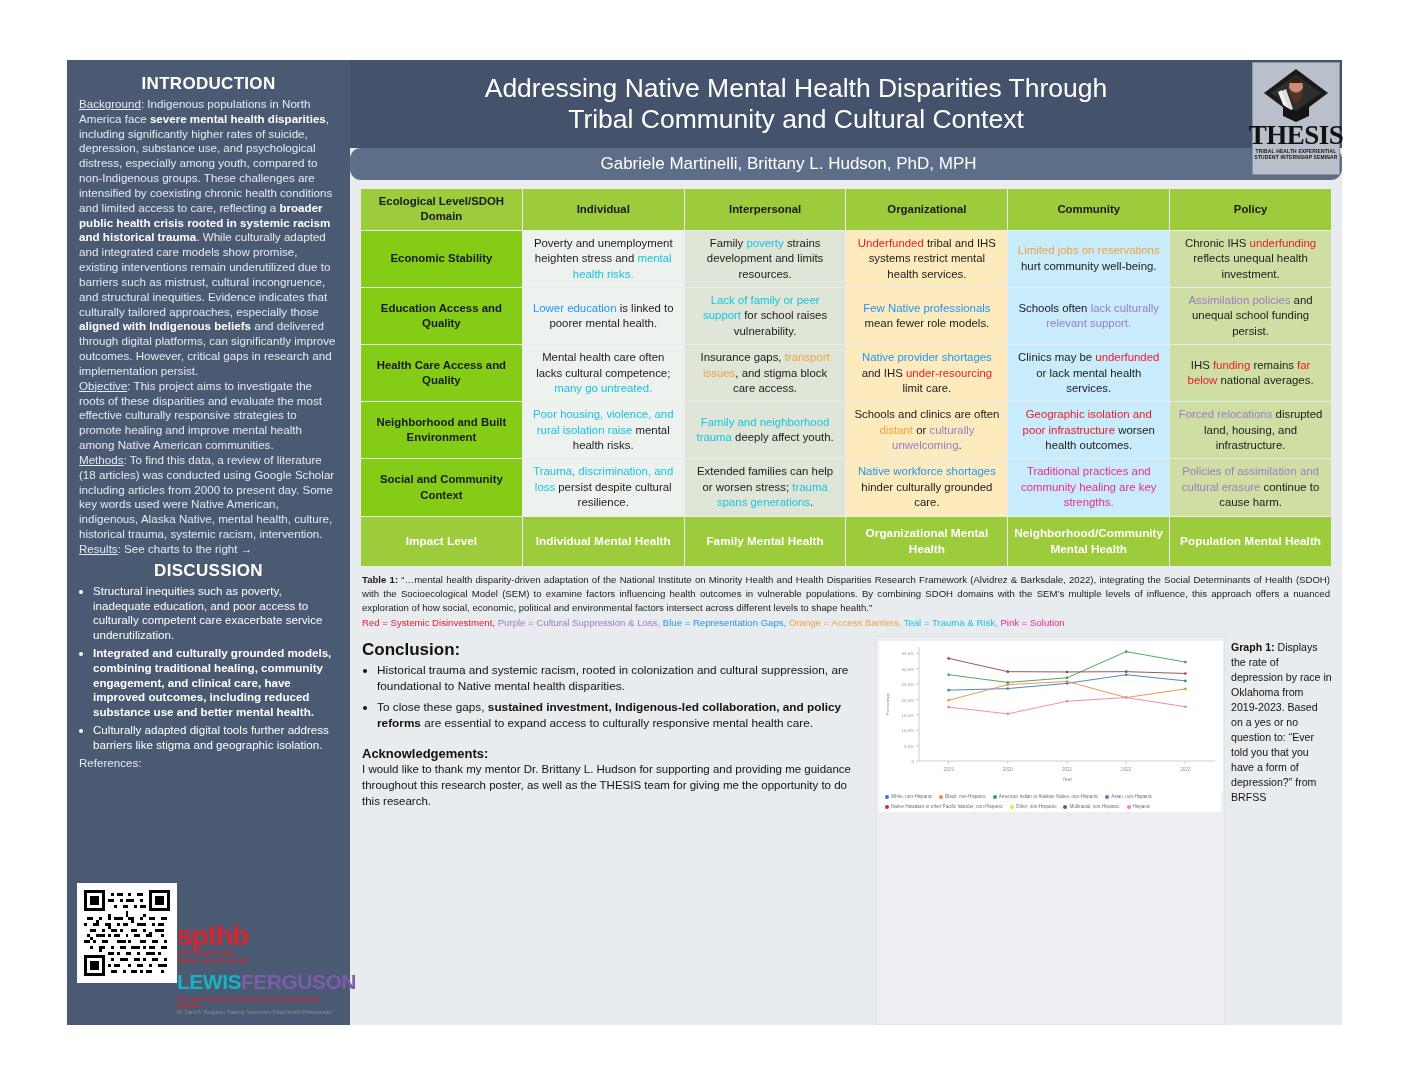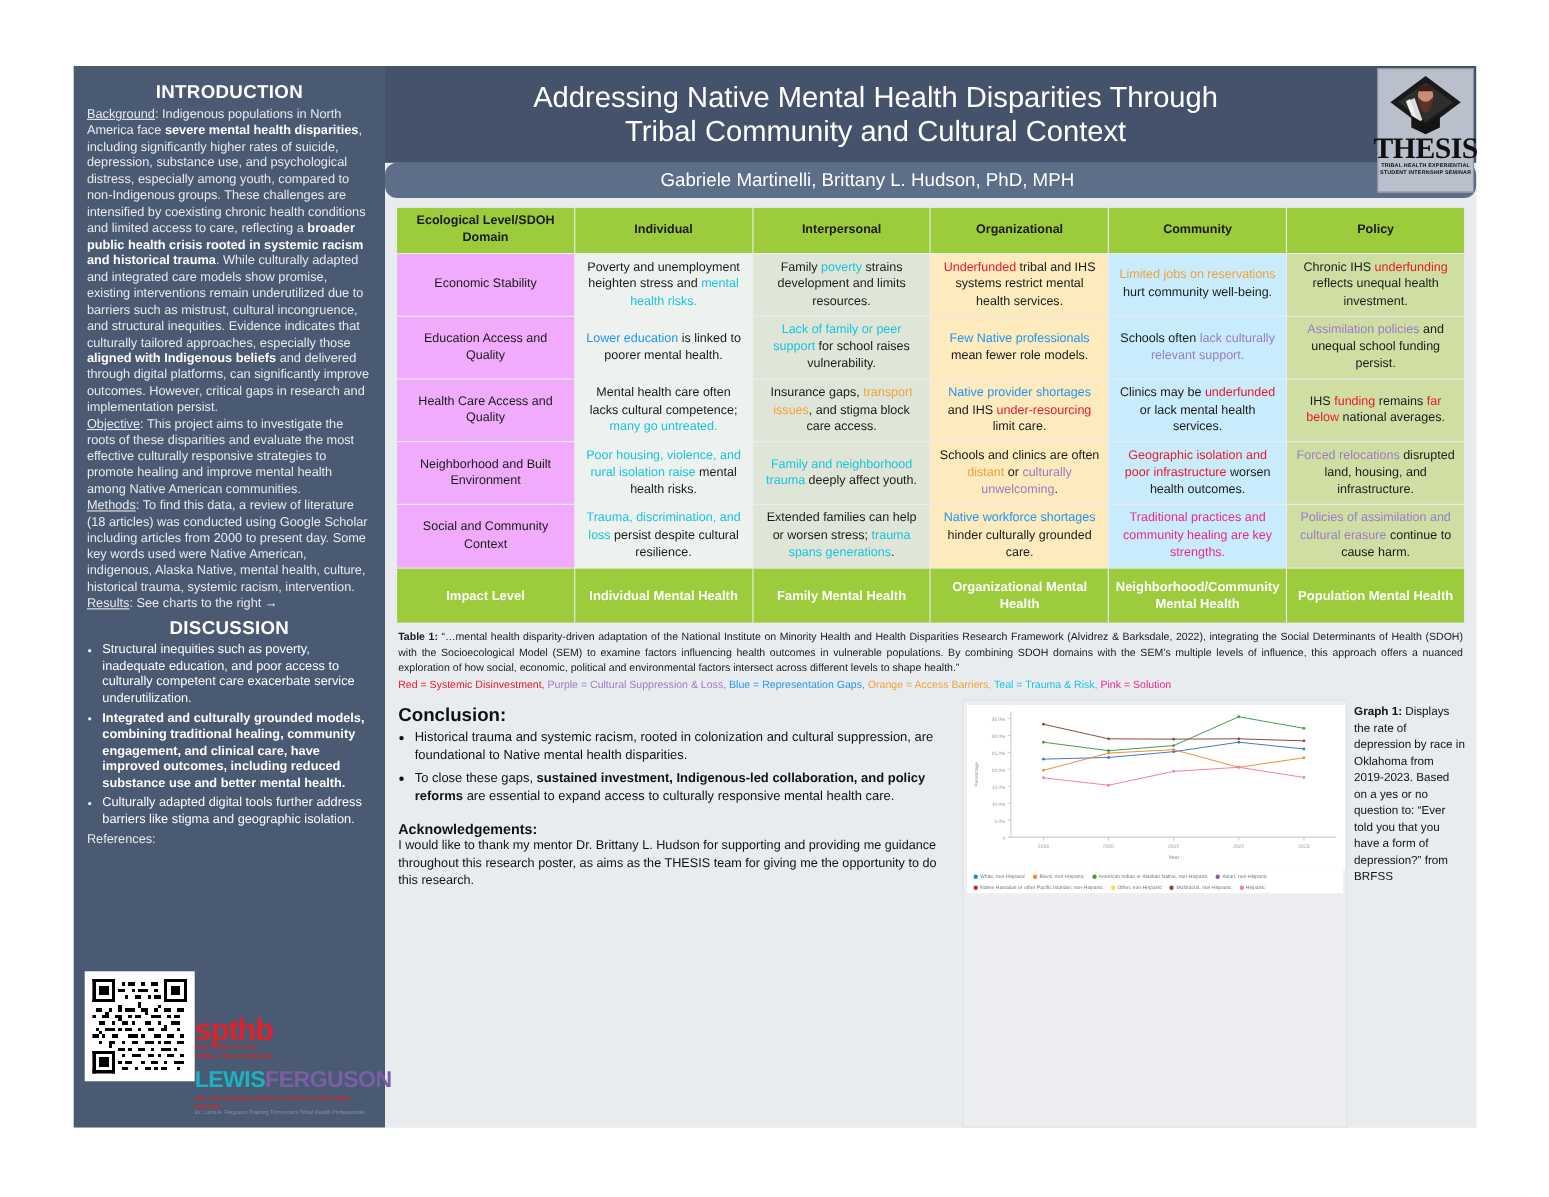--- a/index.html
+++ b/index.html
@@ -80,21 +80,21 @@
   .thesis-word { font-family:"Liberation Serif", serif; font-weight:bold; font-size:27px; color:#111; line-height:.85; letter-spacing:-.5px; }
   .thesis-tag { font-size:4.9px; font-weight:bold; color:#111; text-align:center; line-height:1.3; letter-spacing:.2px; margin-top:2px; }
 
   
   #table-wrap { padding:8px 10px 0 10px; }
   table.matrix { border-collapse:separate; border-spacing:1px; width:100%; table-layout:fixed; }
   table.matrix td { vertical-align:middle; text-align:center; padding:5px 6px; font-size:11.4px; line-height:1.35; color:#1a1a1a; }
   thead td {
     background:#9ccb3b; color:#ffffff; font-weight:bold; font-size:11.6px; padding:7px 5px;
   }
-  td.rowhdr { background:#f0abfc; font-weight:normal; font-size:11.6px; color:#1a1a1a; width:160px; }
+  td.rowhdr { background:#84cc16; font-weight:bold; font-size:11.6px; color:#1a1a1a; width:160px; }
   td.c1 { background:#eef2ee; }
   td.c2 { background:#dfe6d8; }
   td.c3 { background:#fdeabd; }
   td.c4 { background:#c8ecfb; }
   td.c5 { background:#cfdfa3; }
   tr.impact td { background:#9ccb3b; color:#ffffff; font-weight:bold; font-size:11.8px; padding:9px 5px; }
 
   .red    { color:#e8192c; }
   .purple { color:#9b7bc8; }
   .blue   { color:#2196f3; }
@@ -390,21 +390,21 @@
 
     <div id="bottom">
 
       <div id="concl-col">
         <div class="sec-head">Conclusion:</div>
         <ul id="concl-list">
           <li><span>Historical trauma and systemic racism, rooted in colonization and cultural suppression, are foundational to Native mental health disparities.</span></li>
           <li><span>To close these gaps, </span><b>sustained investment, Indigenous-led collaboration, and policy reforms</b><span> are essential to expand access to culturally responsive mental health care.</span></li>
         </ul>
         <div class="ack-head">Acknowledgements:</div>
-        <div class="ack-body">I would like to thank my mentor Dr. Brittany L. Hudson for supporting and providing me guidance throughout this research poster, as aims as the THESIS team for giving me the opportunity to do this research.</div>
+        <div class="ack-body">I would like to thank my mentor Dr. Brittany L. Hudson for supporting and providing me guidance throughout this research poster, as well as the THESIS team for giving me the opportunity to do this research.</div>
       </div>
 
       <div id="chart-col">
         <div id="chart-box">
           <svg class="chart-svg" id="chart-svg" width="344" height="150" viewBox="0 0 344 150">
               <rect x="0" y="0" width="344" height="150" fill="#ffffff"></rect>
               <line x1="40" y1="6" x2="40" y2="120" stroke="#c9ced6" stroke-width="1"></line>
               <line x1="40" y1="120" x2="336" y2="120" stroke="#c9ced6" stroke-width="1"></line>
               <line x1="37" y1="120" x2="40" y2="120" stroke="#c9ced6" stroke-width="1"></line>
               <text x="35" y="122.2" text-anchor="end" font-size="4.4" fill="#8d949e" font-family="&quot;Liberation Sans&quot;, sans-serif">0</text>

